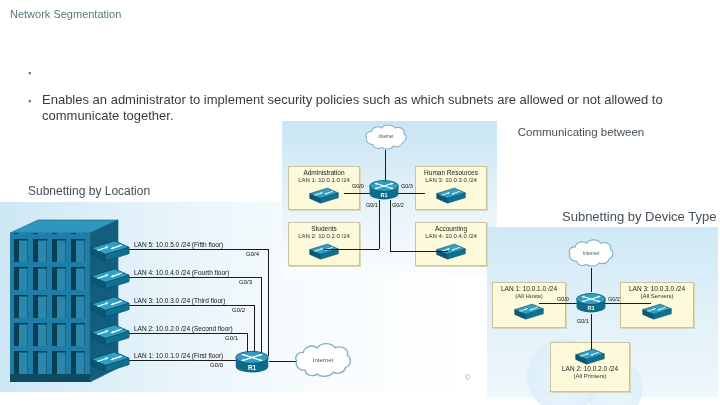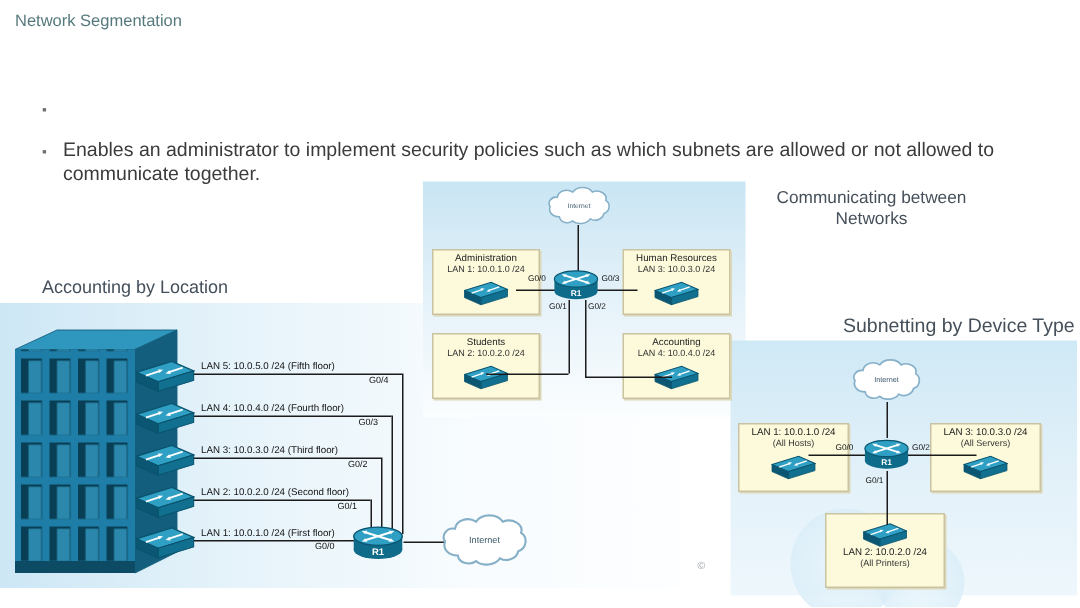--- a/index.html
+++ b/index.html
@@ -80,23 +80,22 @@
       <span class="mark">▪</span>
     </div>
     <div class="bullet">
       <span class="mark">▪</span>
       <span>Enables an administrator to implement security policies such as which subnets are allowed or not allowed to communicate together.</span>
     </div>
   </div>
 
   <div class="cap cap-networks">
     <div>Communicating between</div>
-    <div>Networks</div>
-  </div>
-  <div class="cap cap-location">Accounting by Location</div>
+  </div>
+  <div class="cap cap-location">Subnetting by Location</div>
   <div class="cap cap-device">Subnetting by Device Type</div>
 
   <div class="panel panel-loc"></div>
 
   <svg class="icon" style="left:5px;top:216px;width:115px;height:170px;z-index:2" viewBox="0 0 115 170">
     <defs>
       <pattern id="winpat" x="9" y="23" width="19" height="28" patternUnits="userSpaceOnUse">
         <rect x="0" y="0" width="14" height="23" fill="#083f55"></rect>
         <rect x="5" y="1.5" width="8.5" height="21.5" fill="#2b88ac"></rect>
       </pattern>

